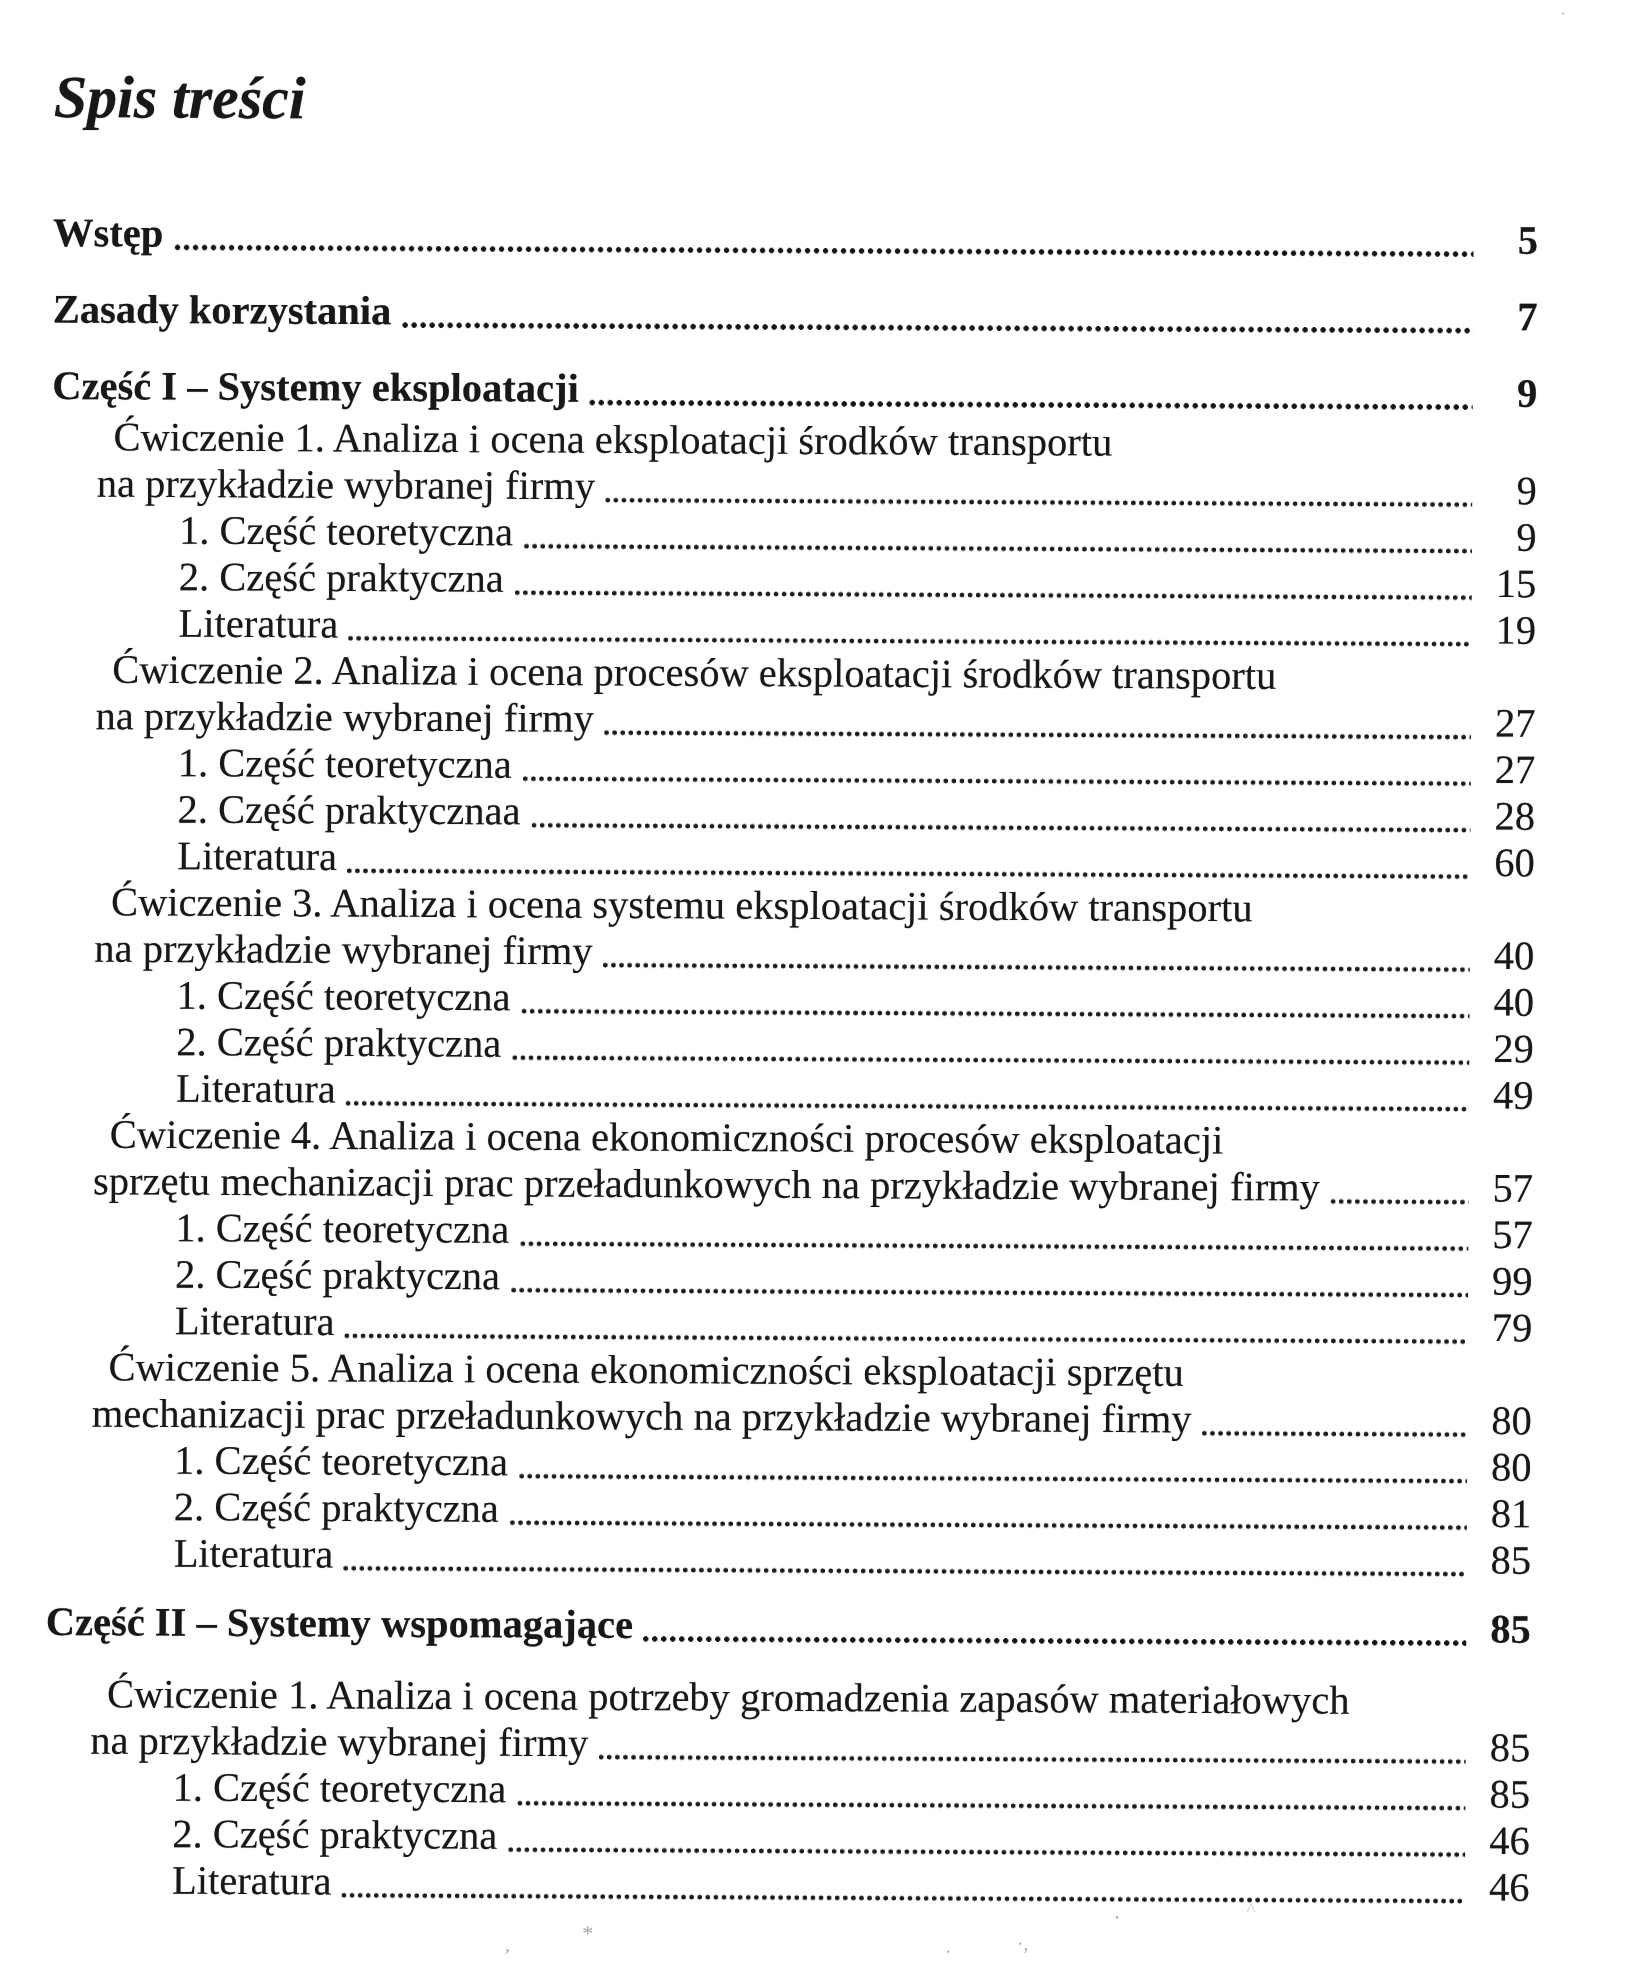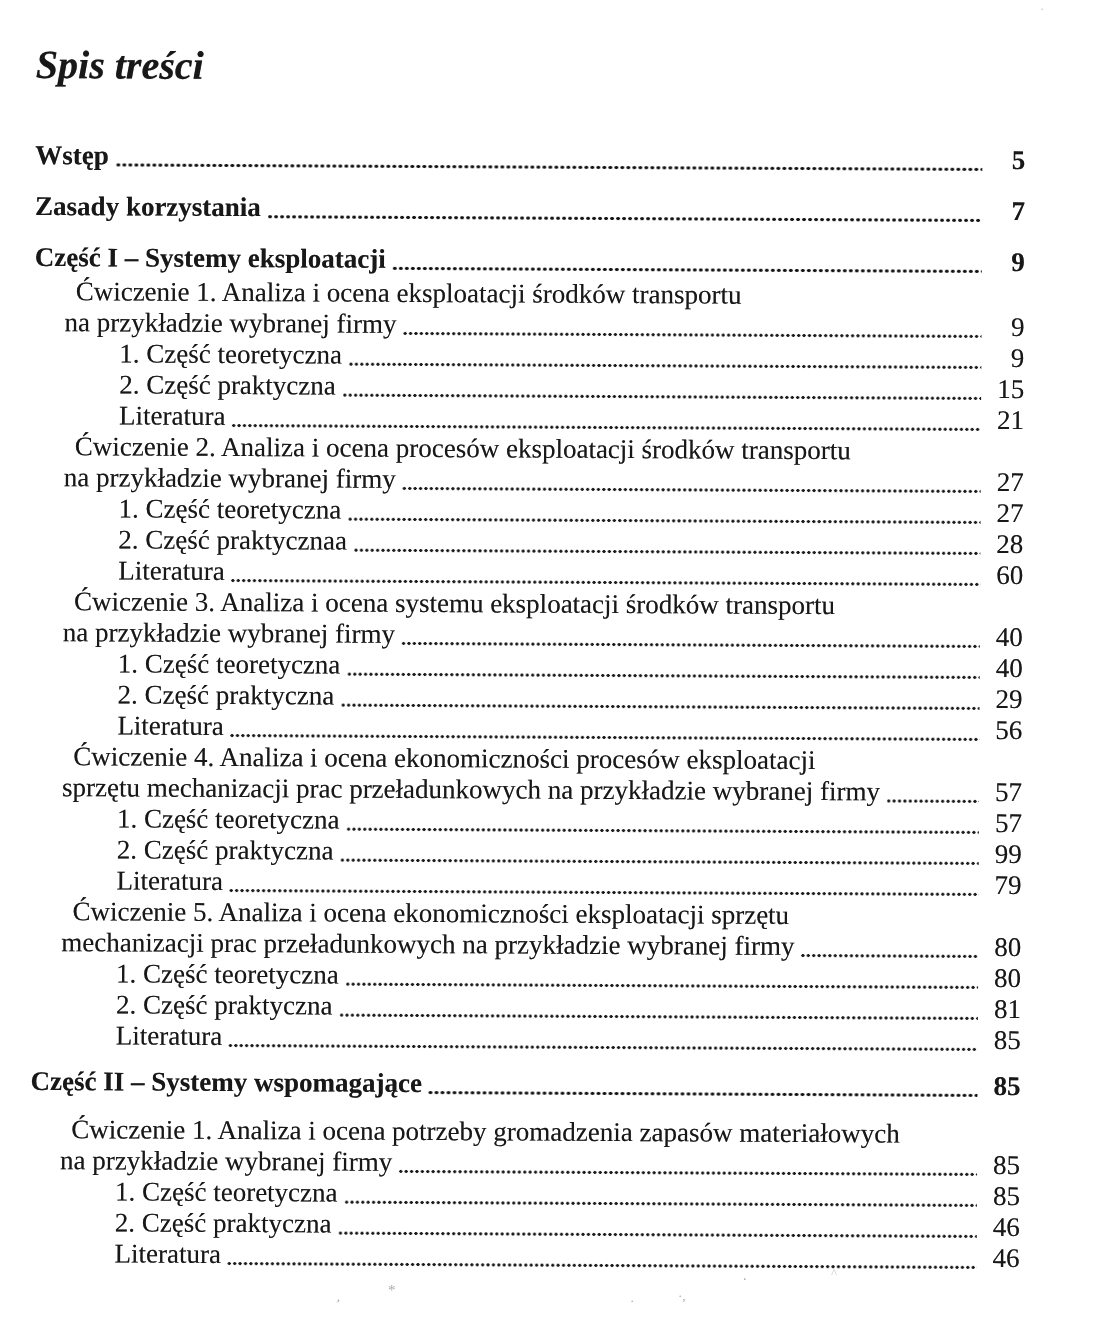--- a/index.html
+++ b/index.html
@@ -118,21 +118,21 @@
           <span class="page">9</span>
         </div>
         <div class="row sub">
           <span class="label">2. Część praktyczna</span>
           <span class="leader"></span>
           <span class="page">15</span>
         </div>
         <div class="row sub">
           <span class="label">Literatura</span>
           <span class="leader"></span>
-          <span class="page">21</span>
+          <span class="page">19</span>
         </div>
         <div class="row ch1">
           <span class="label">Ćwiczenie 2. Analiza i ocena procesów eksploatacji środków transportu</span>
         </div>
         <div class="row ch2">
           <span class="label">na przykładzie wybranej firmy</span>
           <span class="leader"></span>
           <span class="page">27</span>
         </div>
         <div class="row sub">
@@ -164,21 +164,21 @@
           <span class="page">40</span>
         </div>
         <div class="row sub">
           <span class="label">2. Część praktyczna</span>
           <span class="leader"></span>
           <span class="page">29</span>
         </div>
         <div class="row sub">
           <span class="label">Literatura</span>
           <span class="leader"></span>
-          <span class="page">56</span>
+          <span class="page">49</span>
         </div>
         <div class="row ch1">
           <span class="label">Ćwiczenie 4. Analiza i ocena ekonomiczności procesów eksploatacji</span>
         </div>
         <div class="row ch2">
           <span class="label">sprzętu mechanizacji prac przeładunkowych na przykładzie wybranej firmy</span>
           <span class="leader"></span>
           <span class="page">57</span>
         </div>
         <div class="row sub">

